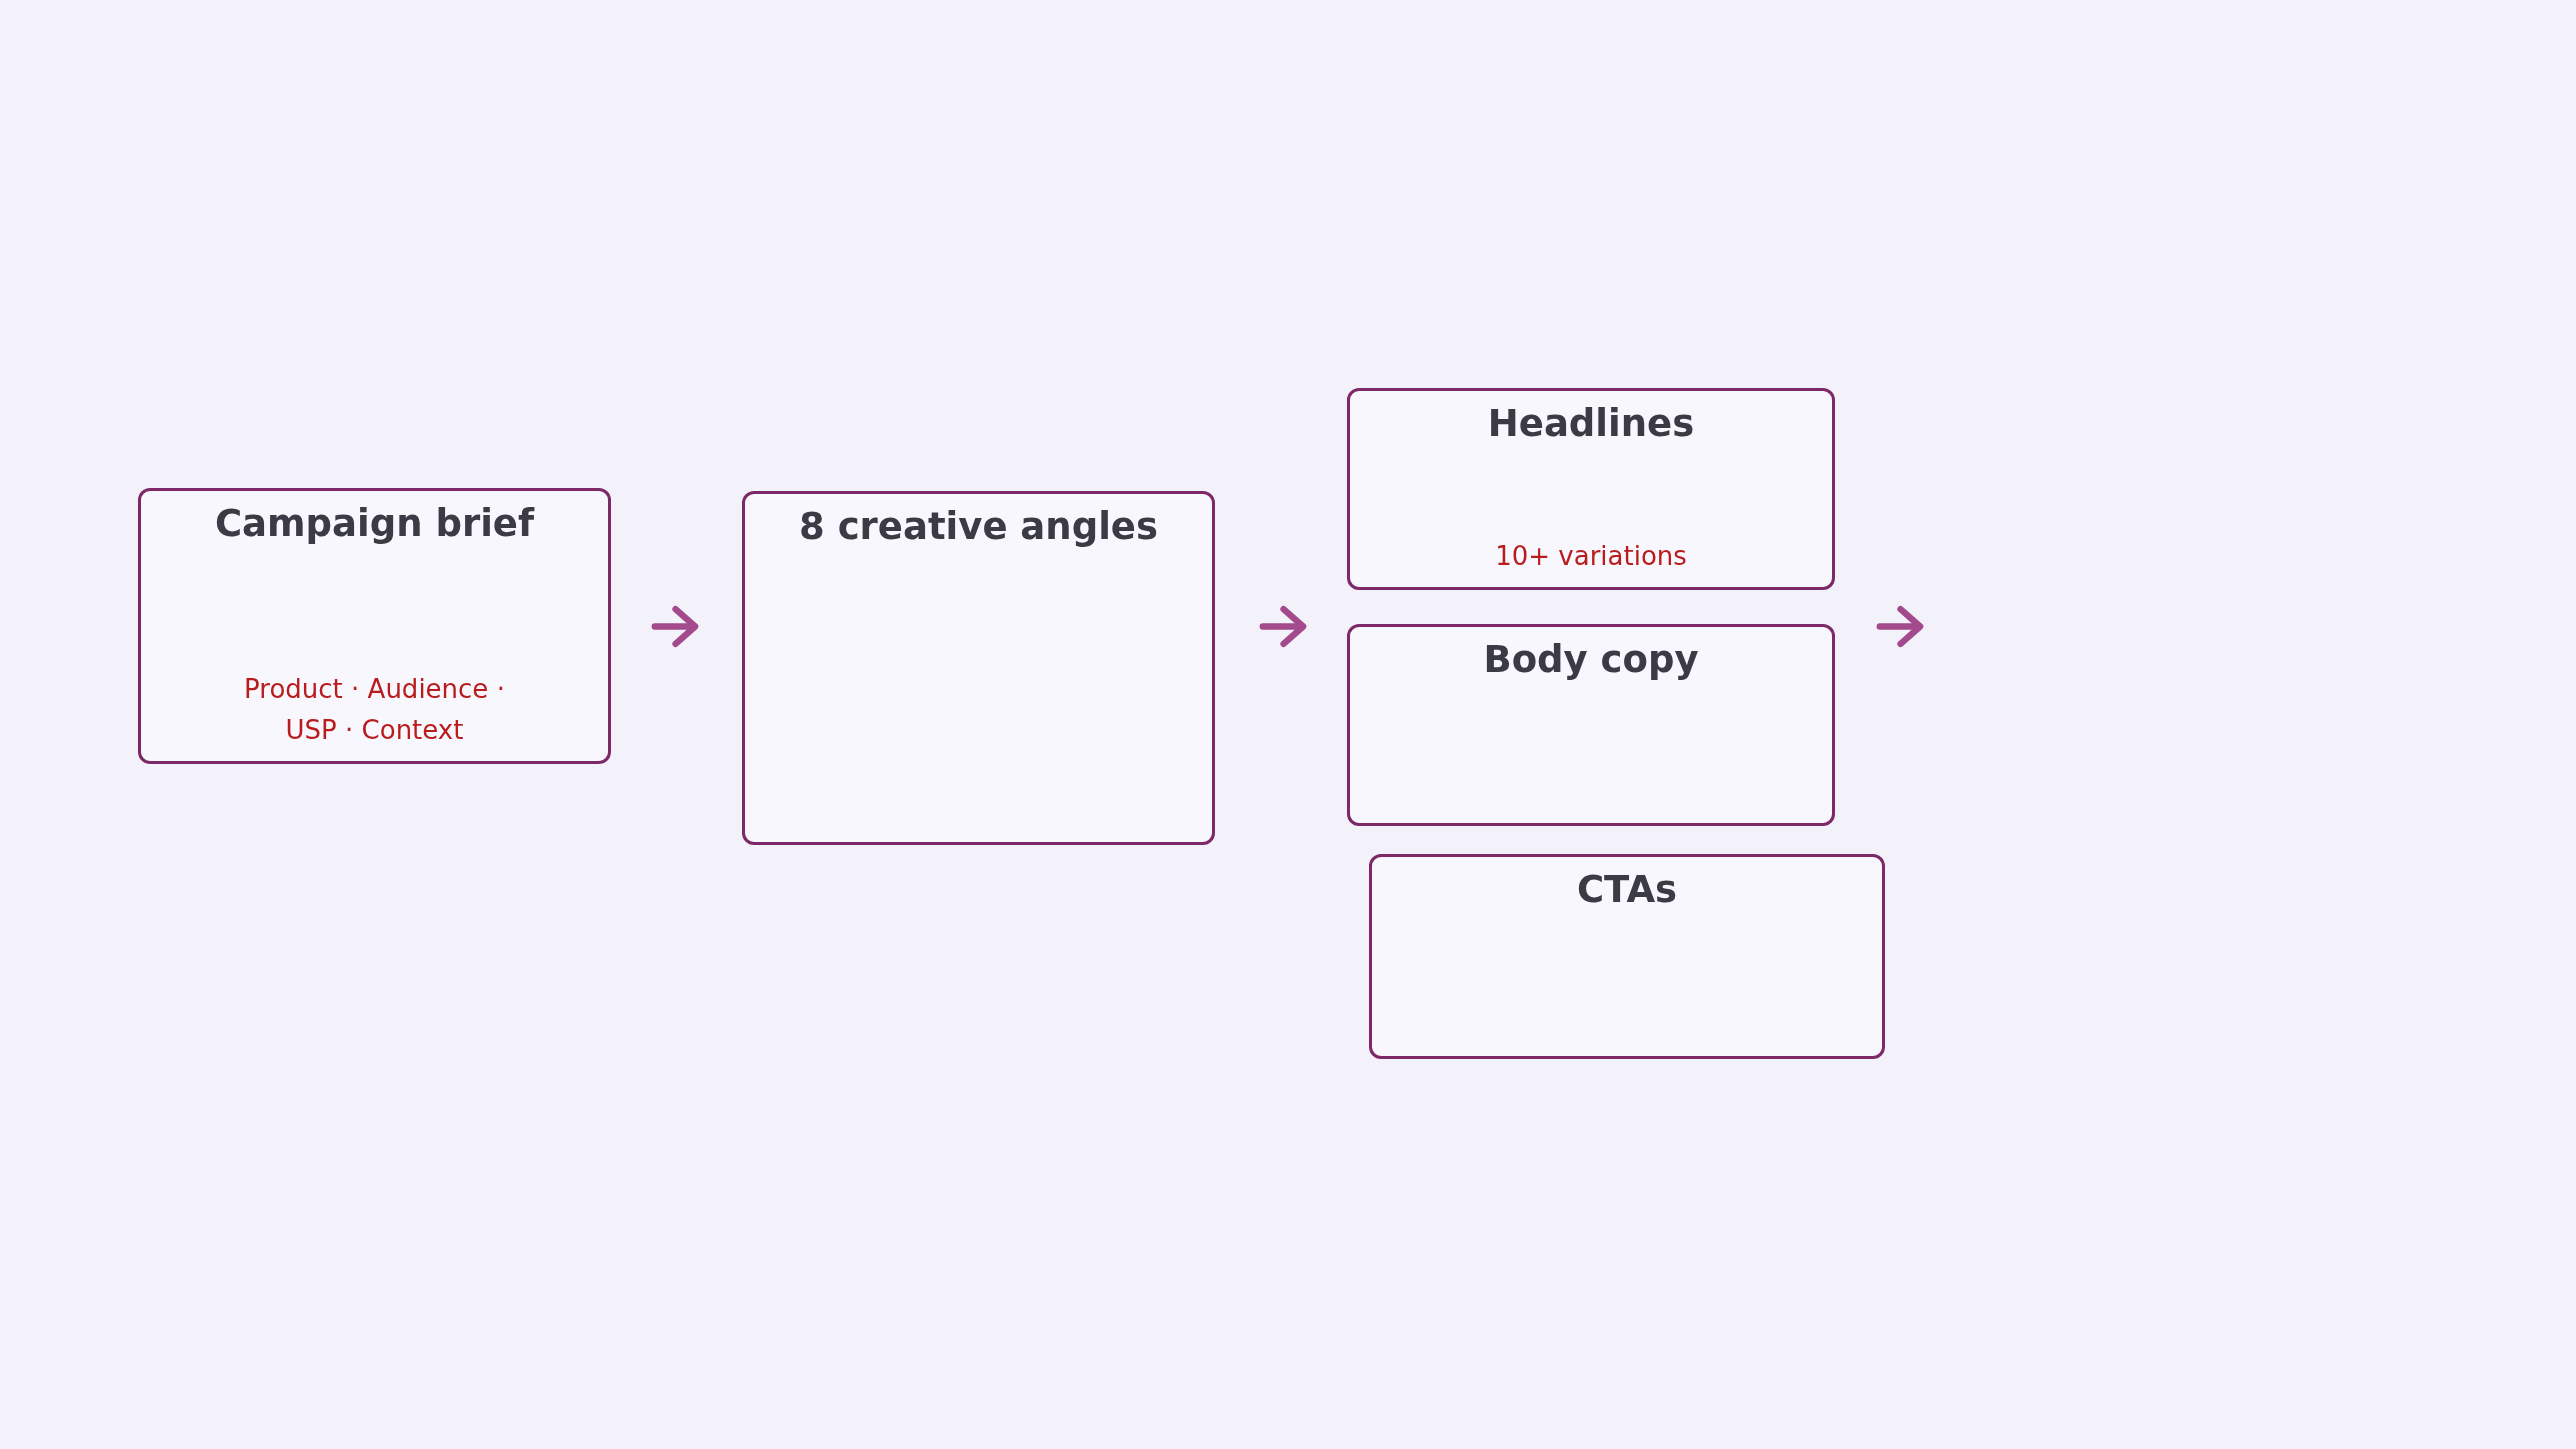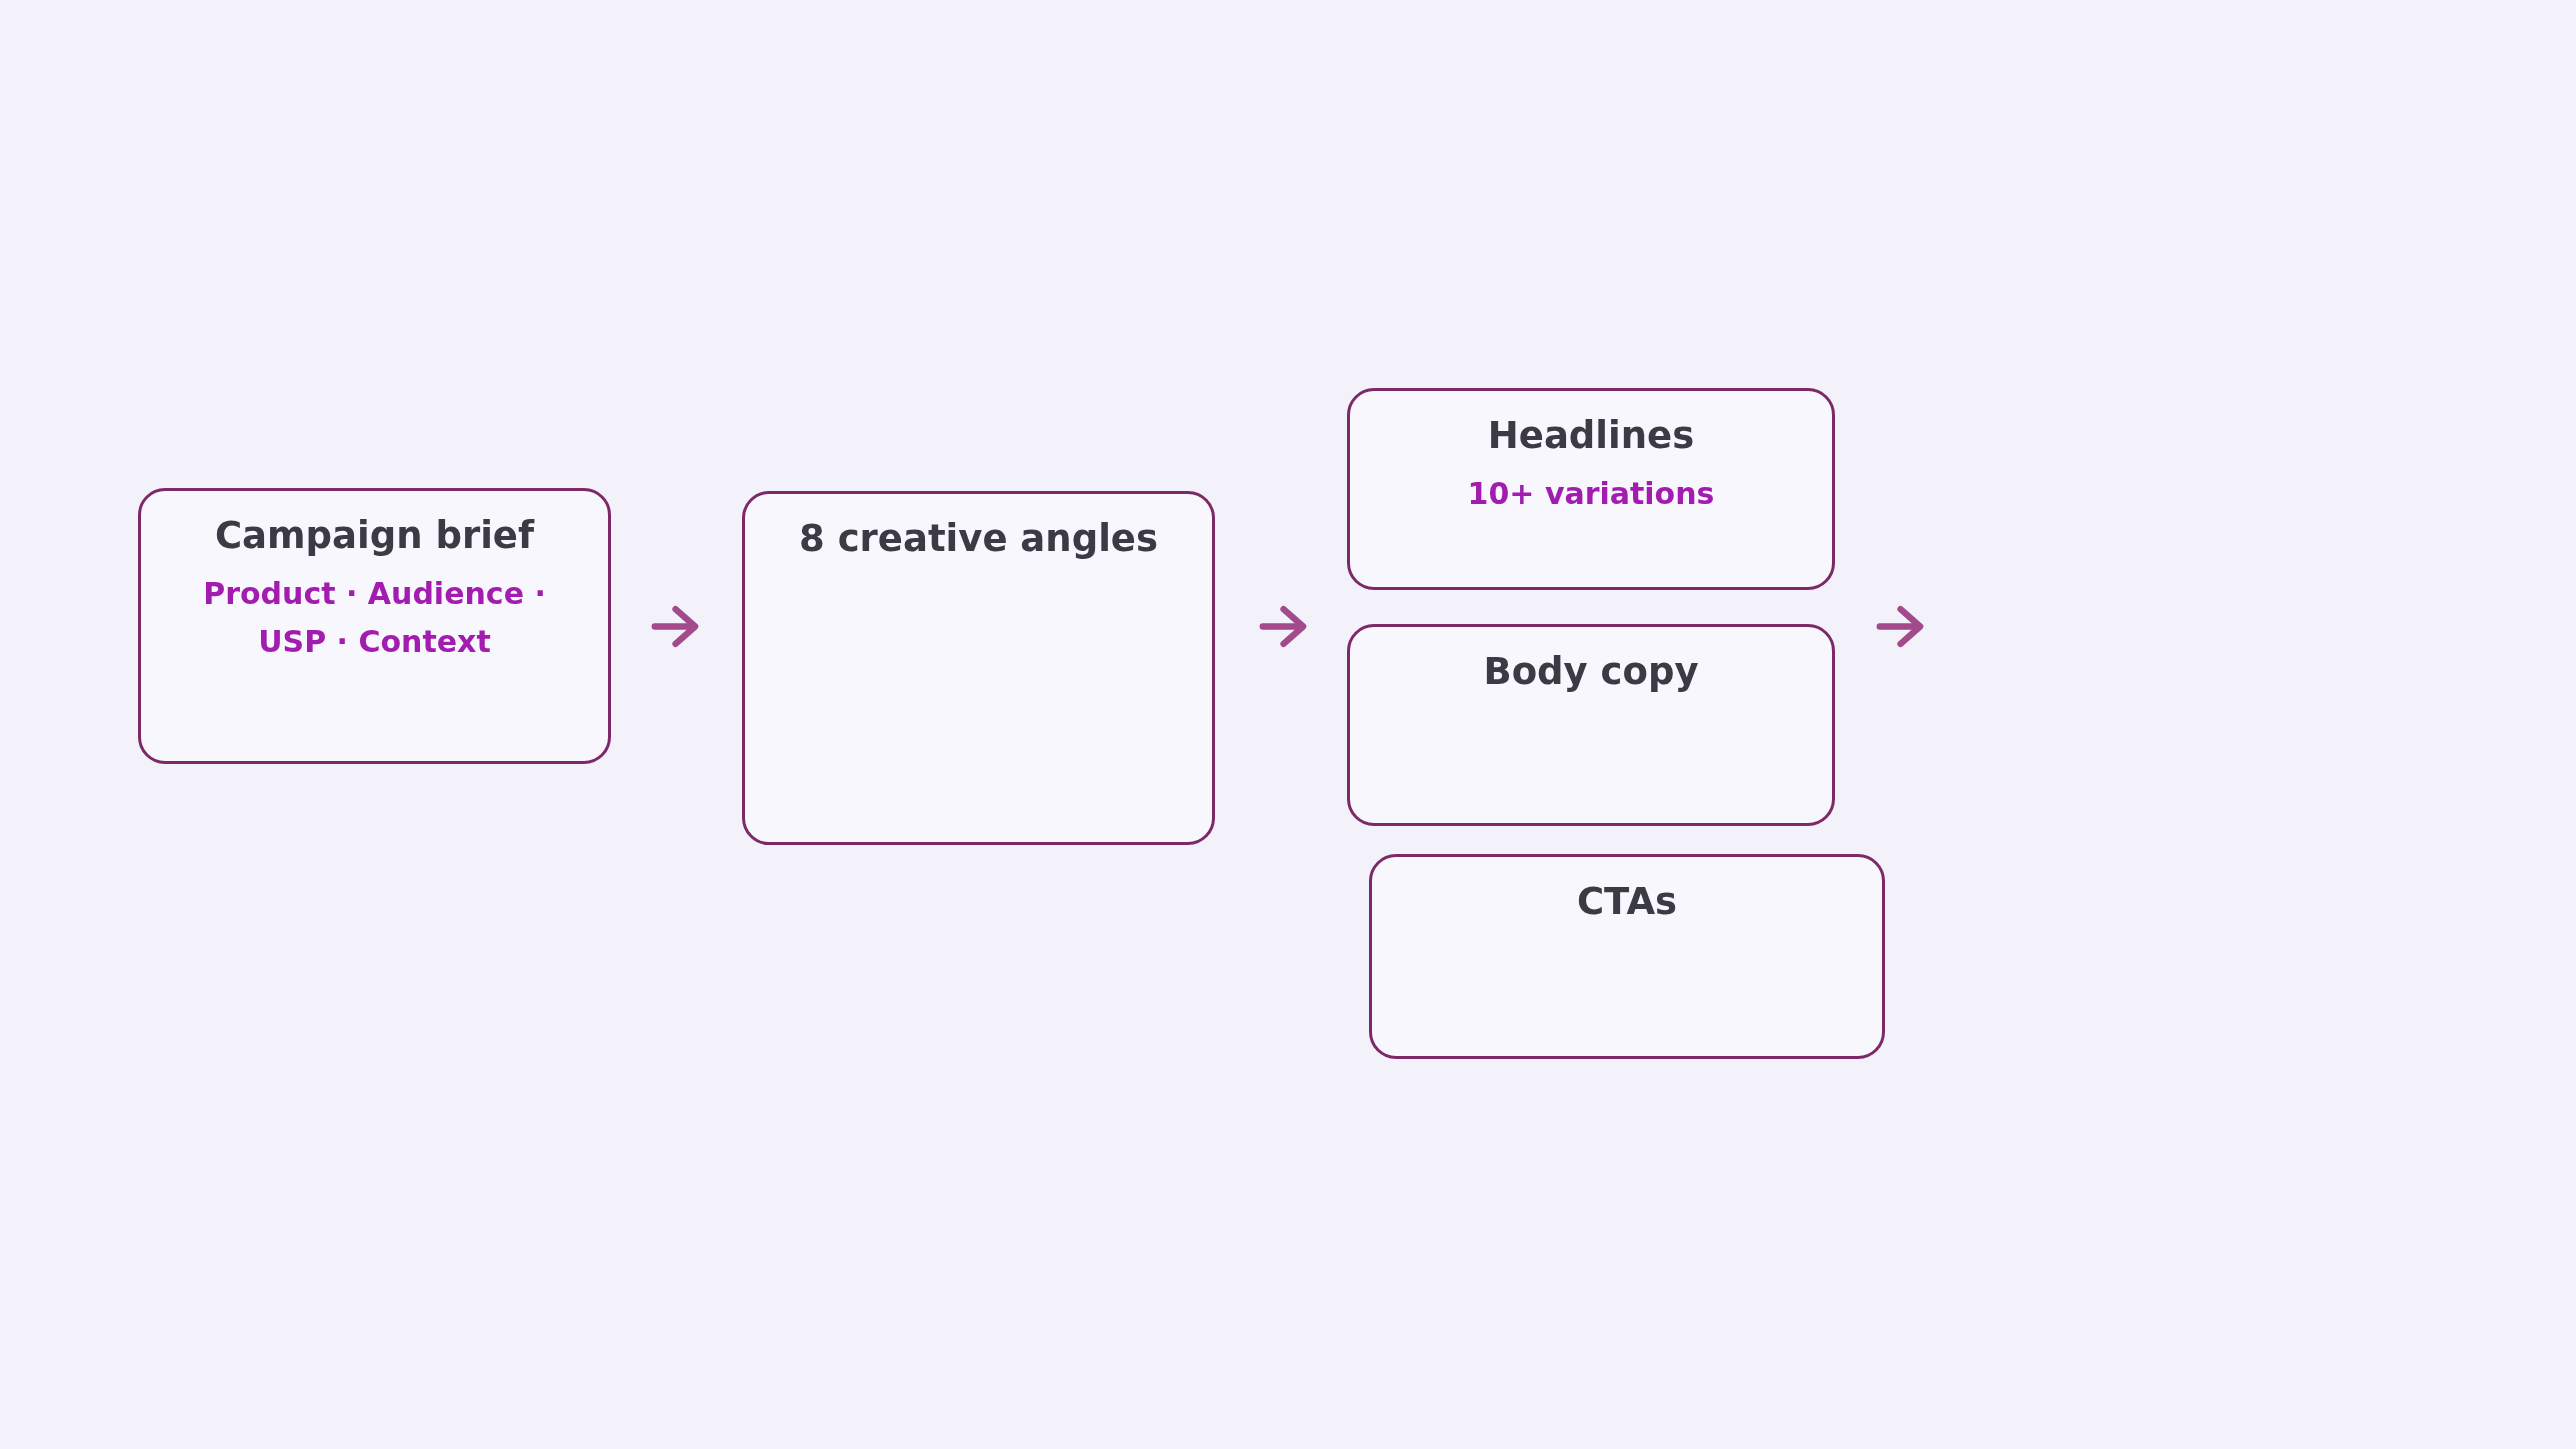--- a/index.html
+++ b/index.html
@@ -14,41 +14,40 @@
   .canvas {
     position: relative;
     width: 2576px;
     height: 1449px;
   }
   .node {
     position: absolute;
     box-sizing: border-box;
     background: #f8f7fd;
     border: 3.5px solid #7d2968;
-    border-radius: 27px;
+    border-radius: 12px;
     display: flex;
     flex-direction: column;
     align-items: center;
-    justify-content: flex-start;
+    justify-content: space-between;
     gap: 10.4px;
-    padding: 21px 28px;
+    padding: 9px 28px;
     text-align: center;
   }
   .node-title {
     font-weight: 700;
     font-size: 37px;
     color: #3b3b46;
     line-height: 1.3;
   }
   .node-body {
-    font-size: 30px;
-    color: #a21caf;
+    font-size: 26px;
+    color: #b91c1c;
     line-height: 1.6;
     white-space: pre-line;
-    font-weight: bold;
   }
   .node-body:empty { display: none; }
   .arrow {
     position: absolute;
     width: 60px;
     height: 51px;
   }
   
   #node-campaign-brief { left: 138px;  top: 488px;  width: 473px; height: 276px; }
   #node-creative-angles{ left: 742px; top: 491px;  width: 473px; height: 354px; }

